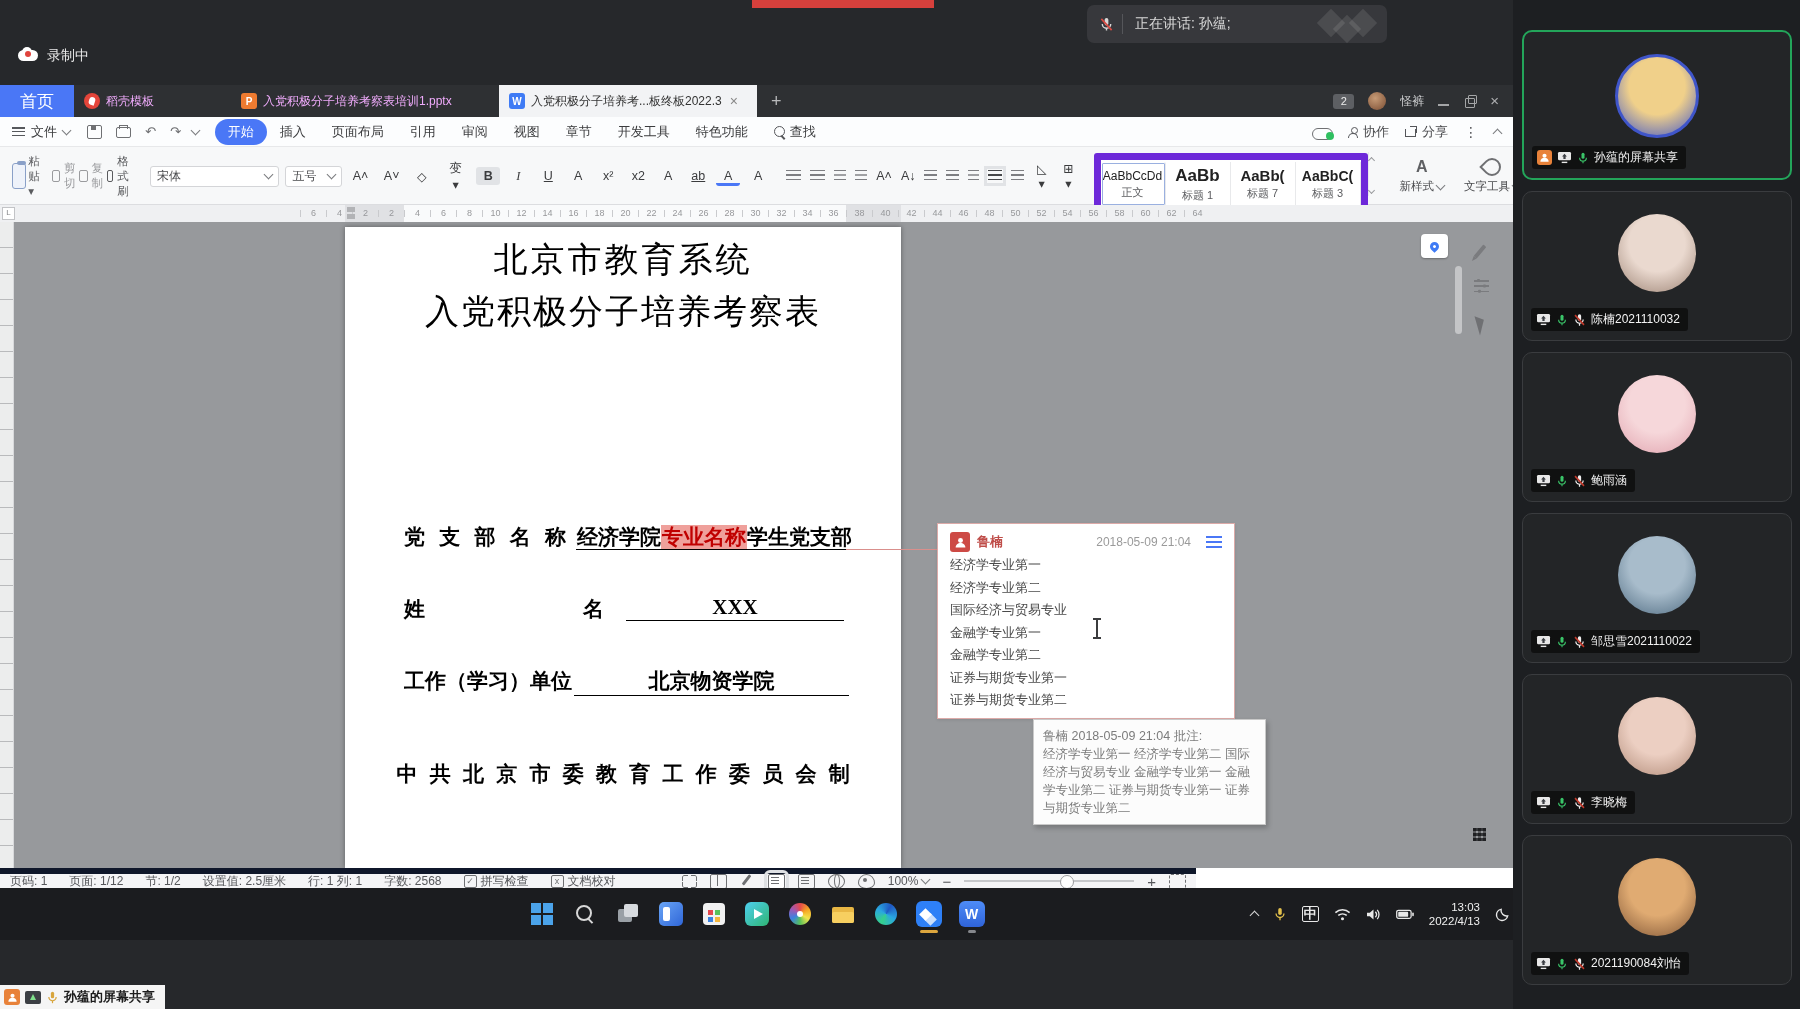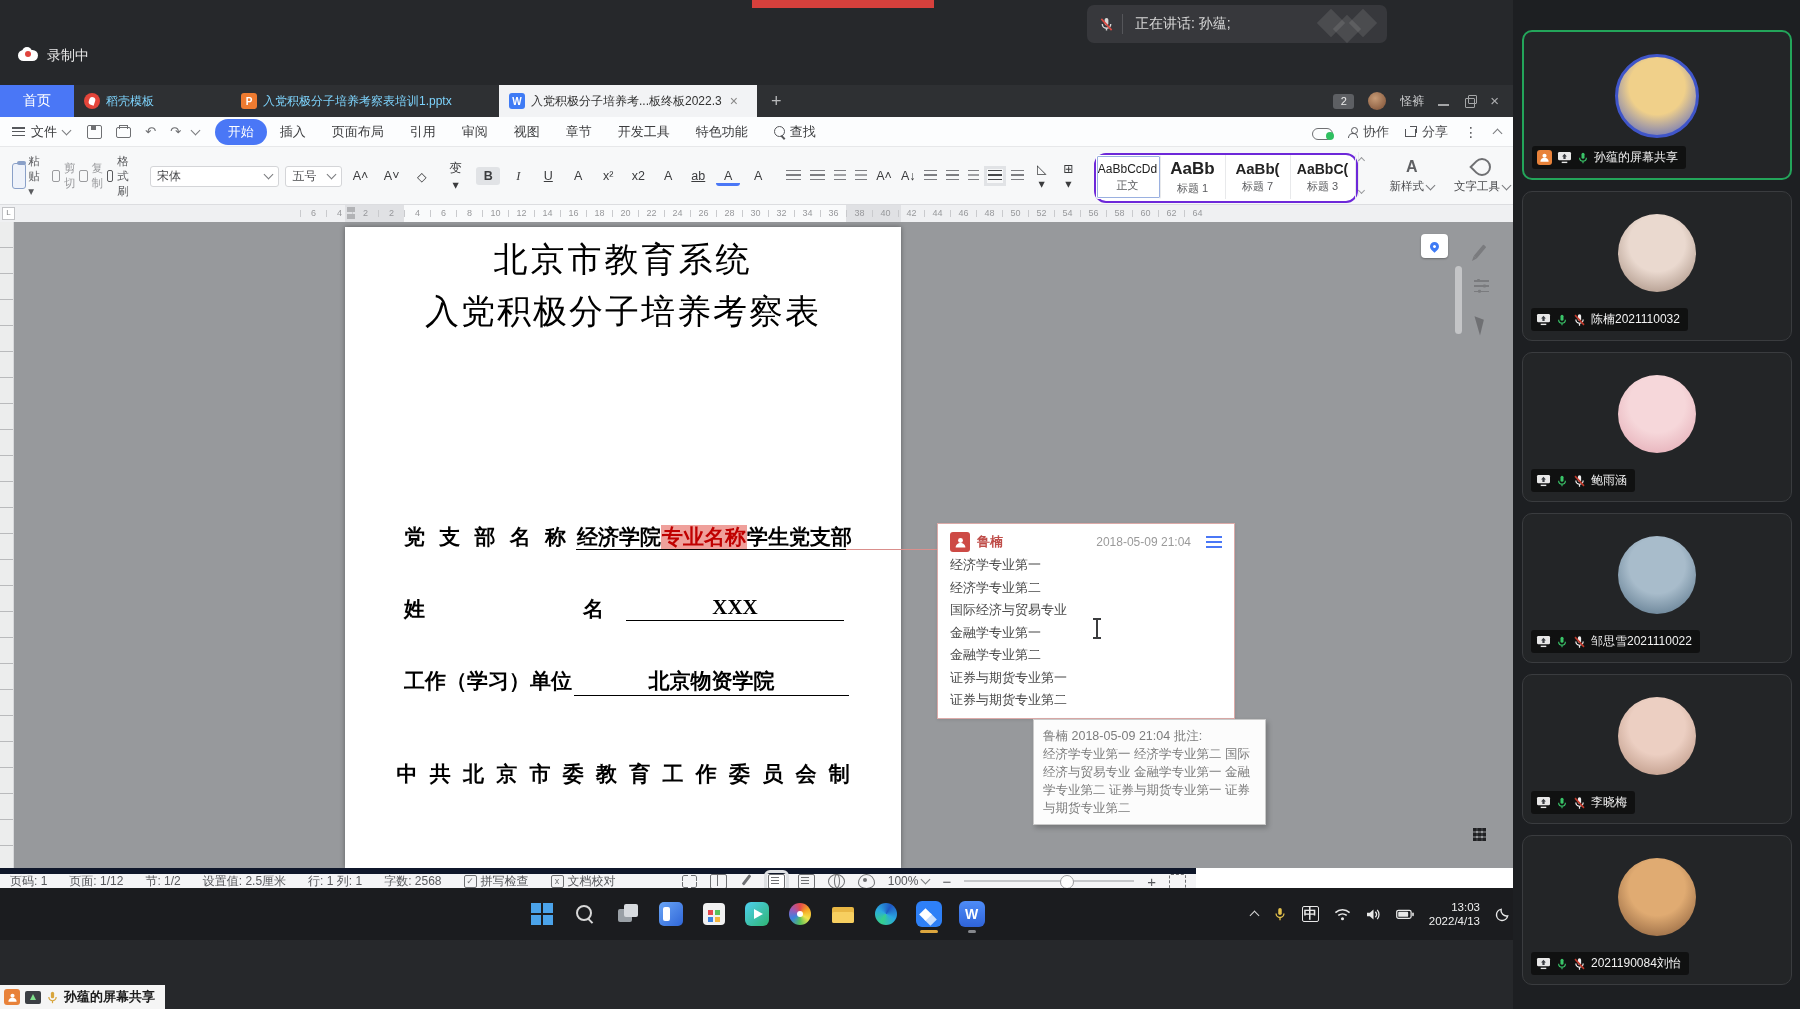--- a/index.html
+++ b/index.html
@@ -18,22 +18,22 @@
   #rec-cloud{width:20px;height:14px;position:relative}
   #rec-cloud::before{content:"";position:absolute;left:0;top:3px;width:20px;height:11px;background:#fff;border-radius:7px}
   #rec-cloud::after{content:"";position:absolute;left:4px;top:0;width:10px;height:10px;background:#fff;border-radius:50%}
   #rec-dot{position:absolute;left:7px;top:4px;width:6px;height:6px;background:#e0443d;border-radius:50%;z-index:2}
   #rec-label{color:#e8e8e8;font-size:14px}
 
   
   #wps{position:absolute;left:0;top:85px;width:1513px;height:803px;background:#fff}
   
   #tabbar{position:absolute;left:0;top:0;width:1513px;height:32px;background:#2e3033;display:flex;align-items:flex-end}
-  .tab{height:32px;display:flex;align-items:center;padding:0 10px;box-sizing:border-box;font-size:12px;color:#7dd3fc;gap:6px;white-space:nowrap}
-  .tab-home{background:#4a77f6;color:#fff;width:74px;justify-content:center;font-size:14px}
+  .tab{height:32px;display:flex;align-items:center;padding:0 10px;box-sizing:border-box;font-size:12px;color:#f0abfc;gap:6px;white-space:nowrap}
+  .tab-home{background:#4a77f6;color:#fff;width:74px;justify-content:center;font-size:17px}
   .tab-docer{width:157px}
   .tab-ppt{width:268px}
   .tab.active{background:#f2f3f5;color:#333}
   .tab-doc{width:258px}
   .tablabel{overflow:hidden;text-overflow:ellipsis;max-width:200px}
   .tabicon{width:16px;height:16px;border-radius:3px;flex:0 0 16px;display:flex;align-items:center;justify-content:center;
     color:#fff;font-size:10px;font-weight:bold}
   .ti-docer{background:#e4453a;border-radius:50%}
   .ti-docer::after{content:"";width:6px;height:8px;background:#fff;border-radius:3px 3px 0 3px;transform:rotate(18deg)}
   .ti-ppt{background:#ef7b30}.ti-ppt::after{content:"P";}
@@ -98,21 +98,21 @@
     padding:0 6px;font-size:12px;justify-content:space-between;box-sizing:border-box}
   .fbtn{font-size:12.5px;padding:2px 5px;border-radius:3px;color:#3b3c3e;min-width:14px;text-align:center}
   .fbtn.on{background:#e1e3e6}
   .fbtn.it{font-style:italic;font-family:"Liberation Serif",serif}
   .fbtn.un{text-decoration:underline}
   .fbtn.blu{border-bottom:3px solid #4a77f6;padding-bottom:0}
   .parrow{display:flex;align-items:center;gap:9px}
   .pico{width:15px;height:12px;background:linear-gradient(#7d7e82 0 1.4px,transparent 1.4px 4.5px,#7d7e82 4.5px 5.9px,transparent 5.9px 9px,#7d7e82 9px 10.4px,transparent 10.4px)}
   .pico.c{background:linear-gradient(#7d7e82 0 1.4px,transparent 1.4px 4.5px,#9fa0a3 4.5px 5.9px,transparent 5.9px 9px,#7d7e82 9px 10.4px,transparent 10.4px);width:12px}
   .pico.on{outline:3px solid #e1e3e6;outline-offset:1px;background:linear-gradient(#46474a 0 1.4px,transparent 1.4px 4.5px,#46474a 4.5px 5.9px,transparent 5.9px 9px,#46474a 9px 10.4px,transparent 10.4px)}
-  #style-gallery{display:flex;align-items:flex-start;background:#fff;border:2px solid #6d28d9;border-radius:12px;height:46px;margin-top:1px}
+  #style-gallery{display:flex;align-items:flex-end;background:#fff;border:7px solid #6d28d9;border-radius:3px;height:46px;margin-top:1px}
   .stylecell{width:64px;height:44px;border-right:1px solid #e8e9eb;display:flex;flex-direction:column;align-items:center;justify-content:center;gap:2px}
   .stylecell:first-child{background:#fff;outline:1px solid #9ab0e0;outline-offset:-2px;border-radius:2px}
   .sp{font-size:12px;color:#222;white-space:nowrap}
   .stylecell:nth-child(2) .sp{font-size:17px;font-weight:bold}
   .stylecell:nth-child(3) .sp{font-size:15px;font-weight:bold}
   .stylecell:nth-child(4) .sp{font-size:14px;font-weight:bold}
   .sl{font-size:11px;color:#5a5b5e;white-space:nowrap}
   .galscroll{width:12px;height:44px;border-left:1px solid #e8e9eb;display:flex;flex-direction:column;align-items:center;justify-content:space-between;padding:3px 0;box-sizing:border-box}
   .galscroll .chev{border-color:#9a9b9e;width:4px;height:4px}
   .toolcol{display:flex;flex-direction:column;align-items:center;justify-content:center;gap:3px;padding:0 10px;font-size:11.5px;color:#4a4b4e;white-space:nowrap}

